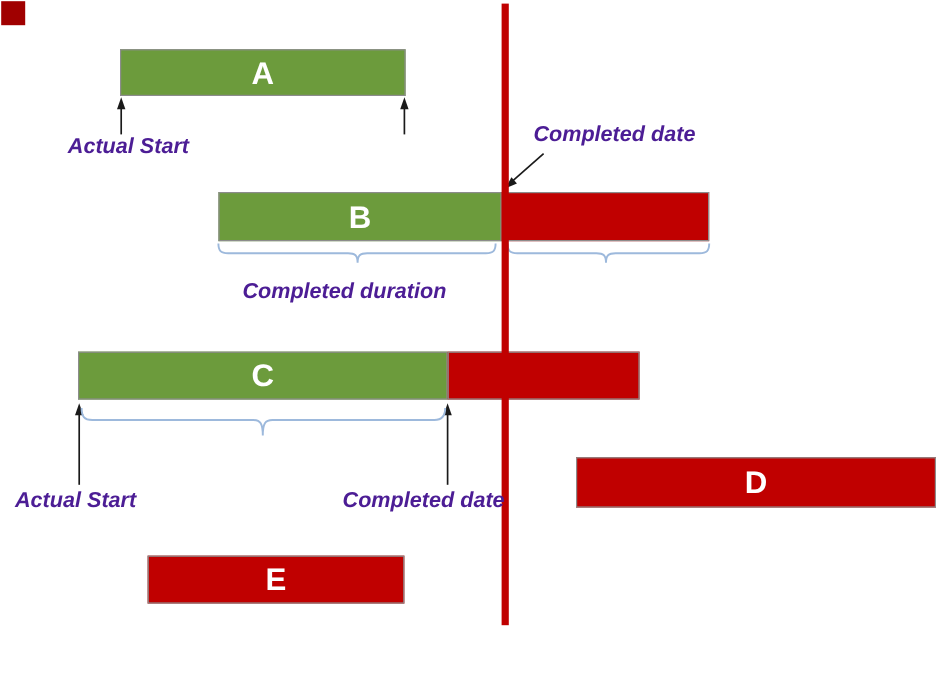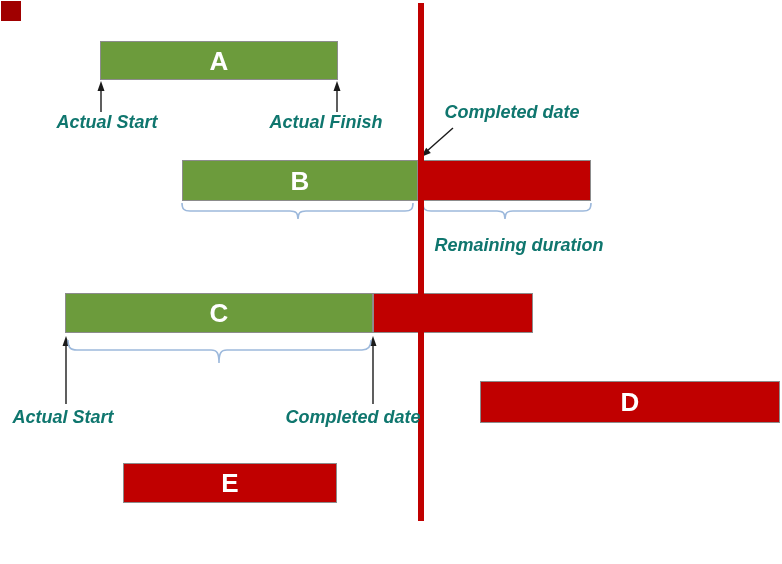--- a/index.html
+++ b/index.html
@@ -18,21 +18,21 @@
   }
   .seg-red{position:absolute;box-sizing:border-box;border:1px solid #8C8C8C;background:#C00000;}
   #as-of-line{
     position:absolute;left:418px;top:3px;width:6px;height:518px;background:#C00000;z-index:5;
   }
   #corner-marker{
     position:absolute;left:1px;top:1px;width:20px;height:20px;background:#A00000;z-index:6;
   }
   .note{
     position:absolute;transform:translate(-50%,-50%);
-    font-style:italic;font-weight:bold;font-size:18px;color:#0f766e;
+    font-style:italic;font-weight:bold;font-size:18px;color:#4c1d95;
     white-space:nowrap;z-index:7;
   }
   #annot-svg{position:absolute;left:0;top:0;z-index:4;pointer-events:none;}
   .stem{stroke:#1a1a1a;stroke-width:1.4;fill:none;}
   .head{fill:#1a1a1a;stroke:none;}
   .brace{stroke:#9DB9DC;stroke-width:1.6;fill:none;}
 </style>
 </head>
 <body>
 
@@ -79,19 +79,18 @@
 
     <line class="stem" x1="66" y1="404" x2="66" y2="343"></line>
     <polygon class="head" points="66,336 62.5,346 69.5,346"></polygon>
     <line class="stem" x1="373" y1="404" x2="373" y2="343"></line>
     <polygon class="head" points="373,336 369.5,346 376.5,346"></polygon>
 
     <path class="brace" d="M68,340 C68,347 70,350 77,350 L211,350 C217,350 219,353 219,363 C219,353 221,350 227,350 L362,350 C368,350 371,347 371,340"></path>
   </svg>
 
   <div class="note" style="left:107px;top:122px;">Actual Start</div>
-  <div class="note" style="left:326px;top:122px;">Actual Finish</div>
   <div class="note" style="left:512px;top:112px;">Completed date</div>
-  <div class="note" style="left:519px;top:245px;">Remaining duration</div>
+  <div class="note" style="left:287px;top:243px;">Completed duration</div>
   <div class="note" style="left:63px;top:417px;">Actual Start</div>
   <div class="note" style="left:353px;top:417px;">Completed date</div>
 
 </div>
 
 </body></html>

